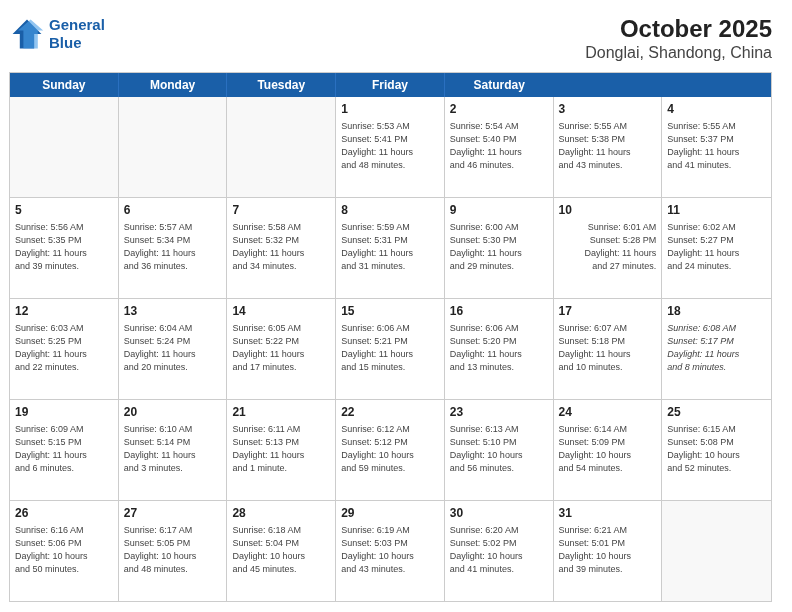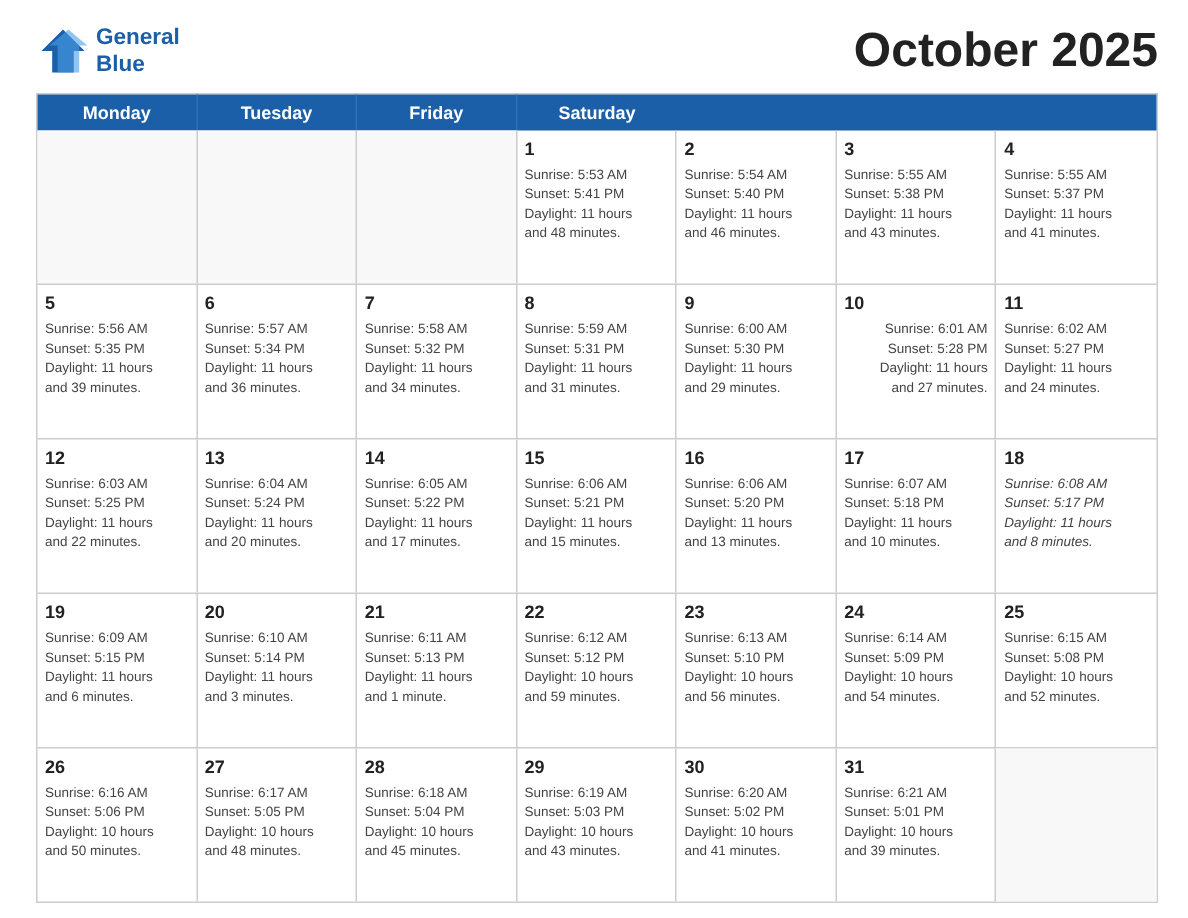--- a/index.html
+++ b/index.html
@@ -6,21 +6,21 @@
     body {
       font-family: Arial, sans-serif;
       background: #fff;
       width: 792px;
       height: 612px;
       overflow: hidden;
     }
     .page {
       width: 792px;
       height: 612px;
-      padding: 16px 20px 10px 24px;
+      padding: 16px 20px 10px 9px;
       display: flex;
       flex-direction: column;
     }
     .header {
       display: flex;
       align-items: flex-start;
       justify-content: space-between;
       margin-bottom: 10px;
     }
     .logo {
@@ -36,21 +36,21 @@
     }
     .logo-text .blue { color: #1a5fa8; }
     .logo-icon {
       width: 36px;
       height: 36px;
     }
     .title-block {
       text-align: right;
     }
     .month-title {
-      font-size: 32px;
+      font-size: 24px;
       font-weight: bold;
       color: #222;
       line-height: 1.1;
     }
     .location {
       font-size: 16px;
       color: #444;
       margin-top: 2px;
     }
     .calendar {
@@ -119,25 +119,27 @@
         <polygon points="20,4 36,20 28,20 28,36 12,36 12,20 4,20" fill="#1a5fa8"></polygon>
         <polygon points="24,4 38,16 32,16 32,36 16,36 16,16 10,16" fill="#4a9fe8" opacity="0.6"></polygon>
       </svg>
       <div class="logo-text">
         <div><span class="blue">General</span></div>
         <div><span class="blue">Blue</span></div>
       </div>
     </div>
     <div class="title-block">
       <div class="month-title">October 2025</div>
+      <div class="location">Donglai, Shandong, China</div>
     </div>
   </div>
 
   <div class="calendar">
     <div class="cal-header">
+    <div class="cal-header-cell">Sunday</div>
         <div class="cal-header-cell">Monday</div>
         <div class="cal-header-cell">Tuesday</div>
         <div class="cal-header-cell">Friday</div>
         <div class="cal-header-cell">Saturday</div>
       </div>
     <div class="cal-body">
     <div class="cal-row">
           <div class="cal-cell empty"></div>
           <div class="cal-cell empty"></div>
           <div class="cal-cell empty"></div>

